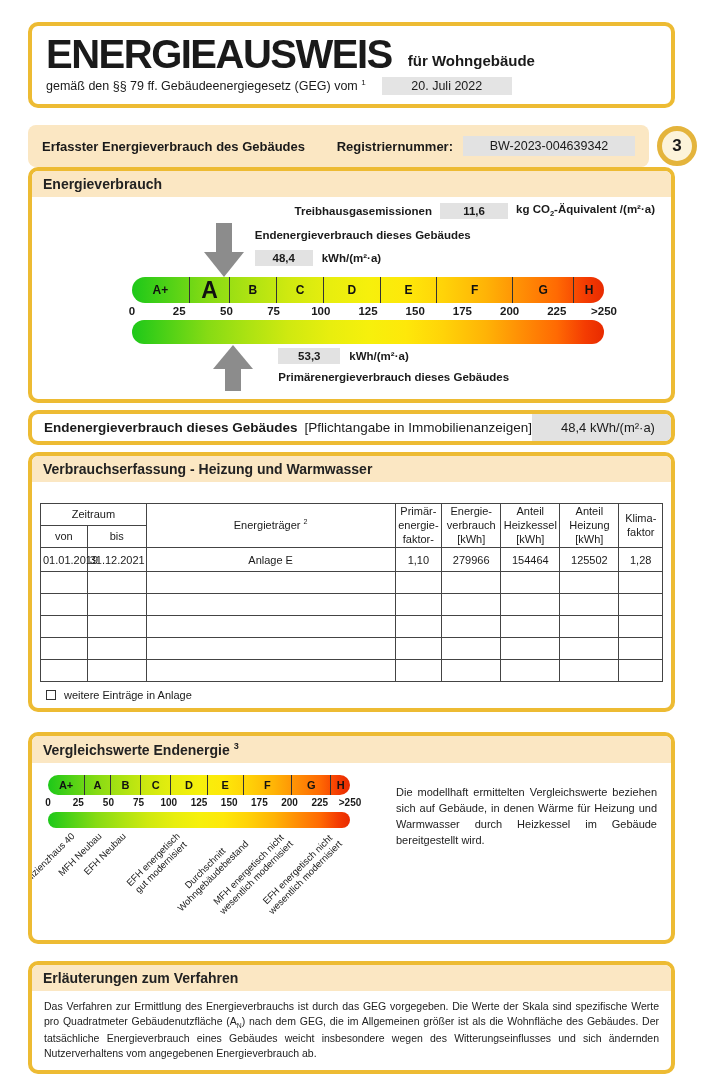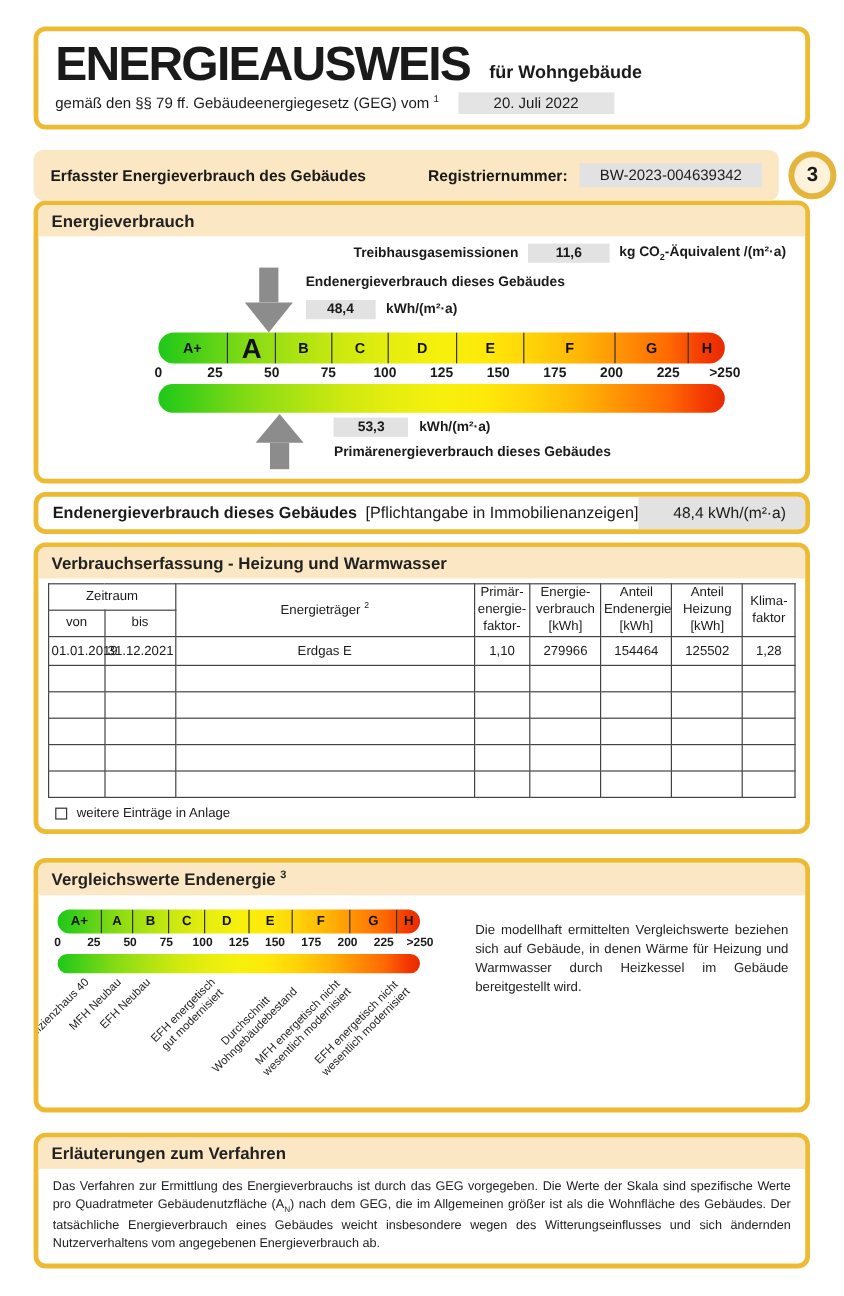--- a/index.html
+++ b/index.html
@@ -20,21 +20,21 @@
   .hdr-row1 { display:flex; align-items:flex-end; }
   .hdr-title { font-size:40px; font-weight:bold; letter-spacing:-1.5px; line-height:1; }
   .hdr-suffix { font-size:15px; font-weight:bold; margin-left:16px; margin-bottom:5px; }
   .hdr-row2 { font-size:12.5px; margin-top:3px; display:flex; align-items:center; }
   .date-box { background:#E4E4E4; width:130px; text-align:center; padding:2px 0; margin-left:16px; font-weight:normal; font-size:12.5px; }
 
   
   .reg-row { display:flex; align-items:center; margin-top:17px; }
   .reg-bar { flex:1; background:#FBE7C3; border-radius:8px; padding:11px 14px; display:flex; align-items:center; font-size:13px; }
   .reg-bar .lbl { font-weight:bold; }
-  .reg-num-box { background:#E2E2E2; width:152px; text-align:center; padding:3px 0; font-size:12.5px; font-weight:normal; margin-left:10px; }
+  .reg-num-box { background:#E2E2E2; width:172px; text-align:center; padding:3px 0; font-size:12.5px; font-weight:normal; margin-left:10px; }
   .page-badge { width:40px; height:40px; border-radius:50%; border:5px solid #E4B43C; background:#FCF3DA;
     display:flex; align-items:center; justify-content:center; font-weight:bold; font-size:17px; margin-left:8px; margin-right:-22px; flex:none; }
 
   
   .energy-box { }
   .energy-body { padding:6px 12px 8px 12px; }
   .ghg-row { display:flex; justify-content:flex-end; align-items:center; font-size:11.5px; gap:8px; padding-right:4px; font-weight:bold; }
   .ghg-row .value-box { width:68px; padding:2px 0; }
   .scale-wrap { position:relative; margin:2px 55px 0 88px; }
   .zone-top { height:56px; position:relative; }
@@ -62,21 +62,21 @@
   .prim-label { position:absolute; left:31%; top:26px; font-size:11.5px; font-weight:bold; white-space:nowrap; }
 
   
   .mand-box { margin-top:7px; display:flex; align-items:stretch; }
   .mand-label { padding:6px 0 6px 12px; font-size:13.5px; display:flex; align-items:center; gap:7px; white-space:nowrap; }
   .mand-label .b { font-weight:bold; }
   .mand-value { margin-left:auto; background:#E2E2E2; display:flex; align-items:center; justify-content:center; width:152px; font-size:13px; flex:none; }
 
   
   .table-box { margin-top:7px; }
-  .table-body { padding:4px 8px 5px 8px;border-radius:14px; }
+  .table-body { padding:21px 8px 5px 8px;border-radius:14px; }
   table.vt { width:100%; border-collapse:collapse; font-size:11px; table-layout:fixed; }
   table.vt { border:1.5px solid #222; }
   table.vt th, table.vt td { border:1px solid #444; font-weight:normal; text-align:center; vertical-align:middle; padding:1px 2px; }
   table.vt thead th { font-size:11px; line-height:1.25; }
   table.vt .r-data td { height:24px; }
   table.vt .r-empty td { height:22px; }
   .chk-row { display:flex; align-items:center; gap:8px; margin-top:5px; padding:2px 4px 2px 6px; font-size:11px; }
   .chk { width:10px; height:10px; border:1.2px solid #333; display:inline-block; background:#fff; flex:none; }
 
   
@@ -214,34 +214,34 @@
             <col style="width:9.5%">
             <col style="width:9.5%">
             <col style="width:7%">
         </colgroup>
         <thead>
           <tr>
             <th colspan="2">Zeitraum</th>
             <th rowspan="2"><span>Energieträger</span> <sup class="fn">2</sup></th>
             <th rowspan="2"><span>Primär-</span><br><span>energie-</span><br><span>faktor-</span></th>
             <th rowspan="2"><span>Energie-</span><br><span>verbrauch</span><br><span>[kWh]</span></th>
-            <th rowspan="2"><span>Anteil</span><br><span>Endenergie</span><br><span>[kWh]</span></th>
+            <th rowspan="2"><span>Anteil</span><br><span>Heizkessel</span><br><span>[kWh]</span></th>
             <th rowspan="2"><span>Anteil</span><br><span>Heizung</span><br><span>[kWh]</span></th>
             <th rowspan="2"><span>Klima-</span><br><span>faktor</span></th>
           </tr>
           <tr>
             <th>von</th>
             <th>bis</th>
           </tr>
         </thead>
         <tbody>
           <tr class="r-data">
             <td>01.01.2019</td>
             <td>31.12.2021</td>
-            <td>Erdgas E</td>
+            <td>Anlage E</td>
             <td>1,10</td>
             <td>279966</td>
             <td>154464</td>
             <td>125502</td>
             <td>1,28</td>
           </tr>
           <tr class="r-empty">
               <td></td>
               <td></td>
               <td></td>

